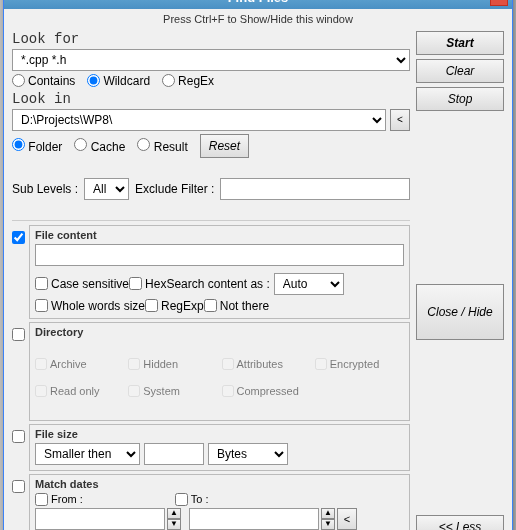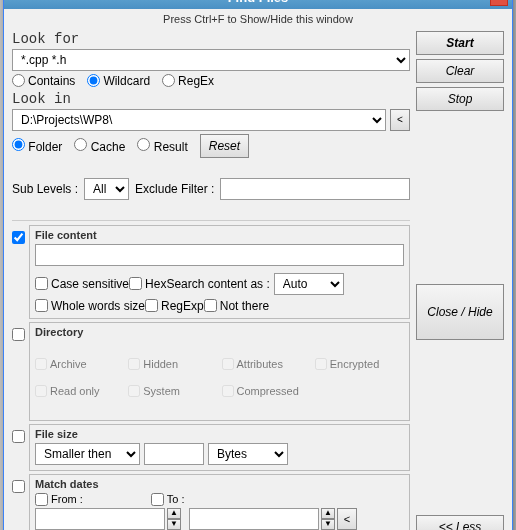--- a/index.html
+++ b/index.html
@@ -476,21 +476,21 @@
 
         <div class="section-outer">
           <input type="checkbox" class="section-left-cb" style="">
           <div class="section-content">
             <div class="section-content-title">Match dates</div>
             <div class="dates-row">
               <div class="date-label">
                 <input type="checkbox" style="">
                 <span>From :</span>
               </div>
-              <div class="date-label" style="margin-left:60px;">
+              <div class="date-label" style="margin-left:84px;">
                 <input type="checkbox" style="">
                 <span>To :</span>
               </div>
             </div>
             <div class="dates-row">
               <div class="datetime-group">
                 <input type="text" class="datetime-input" style="">
                 <div class="spin-btn">
                   <button>▲</button>
                   <button>▼</button>

